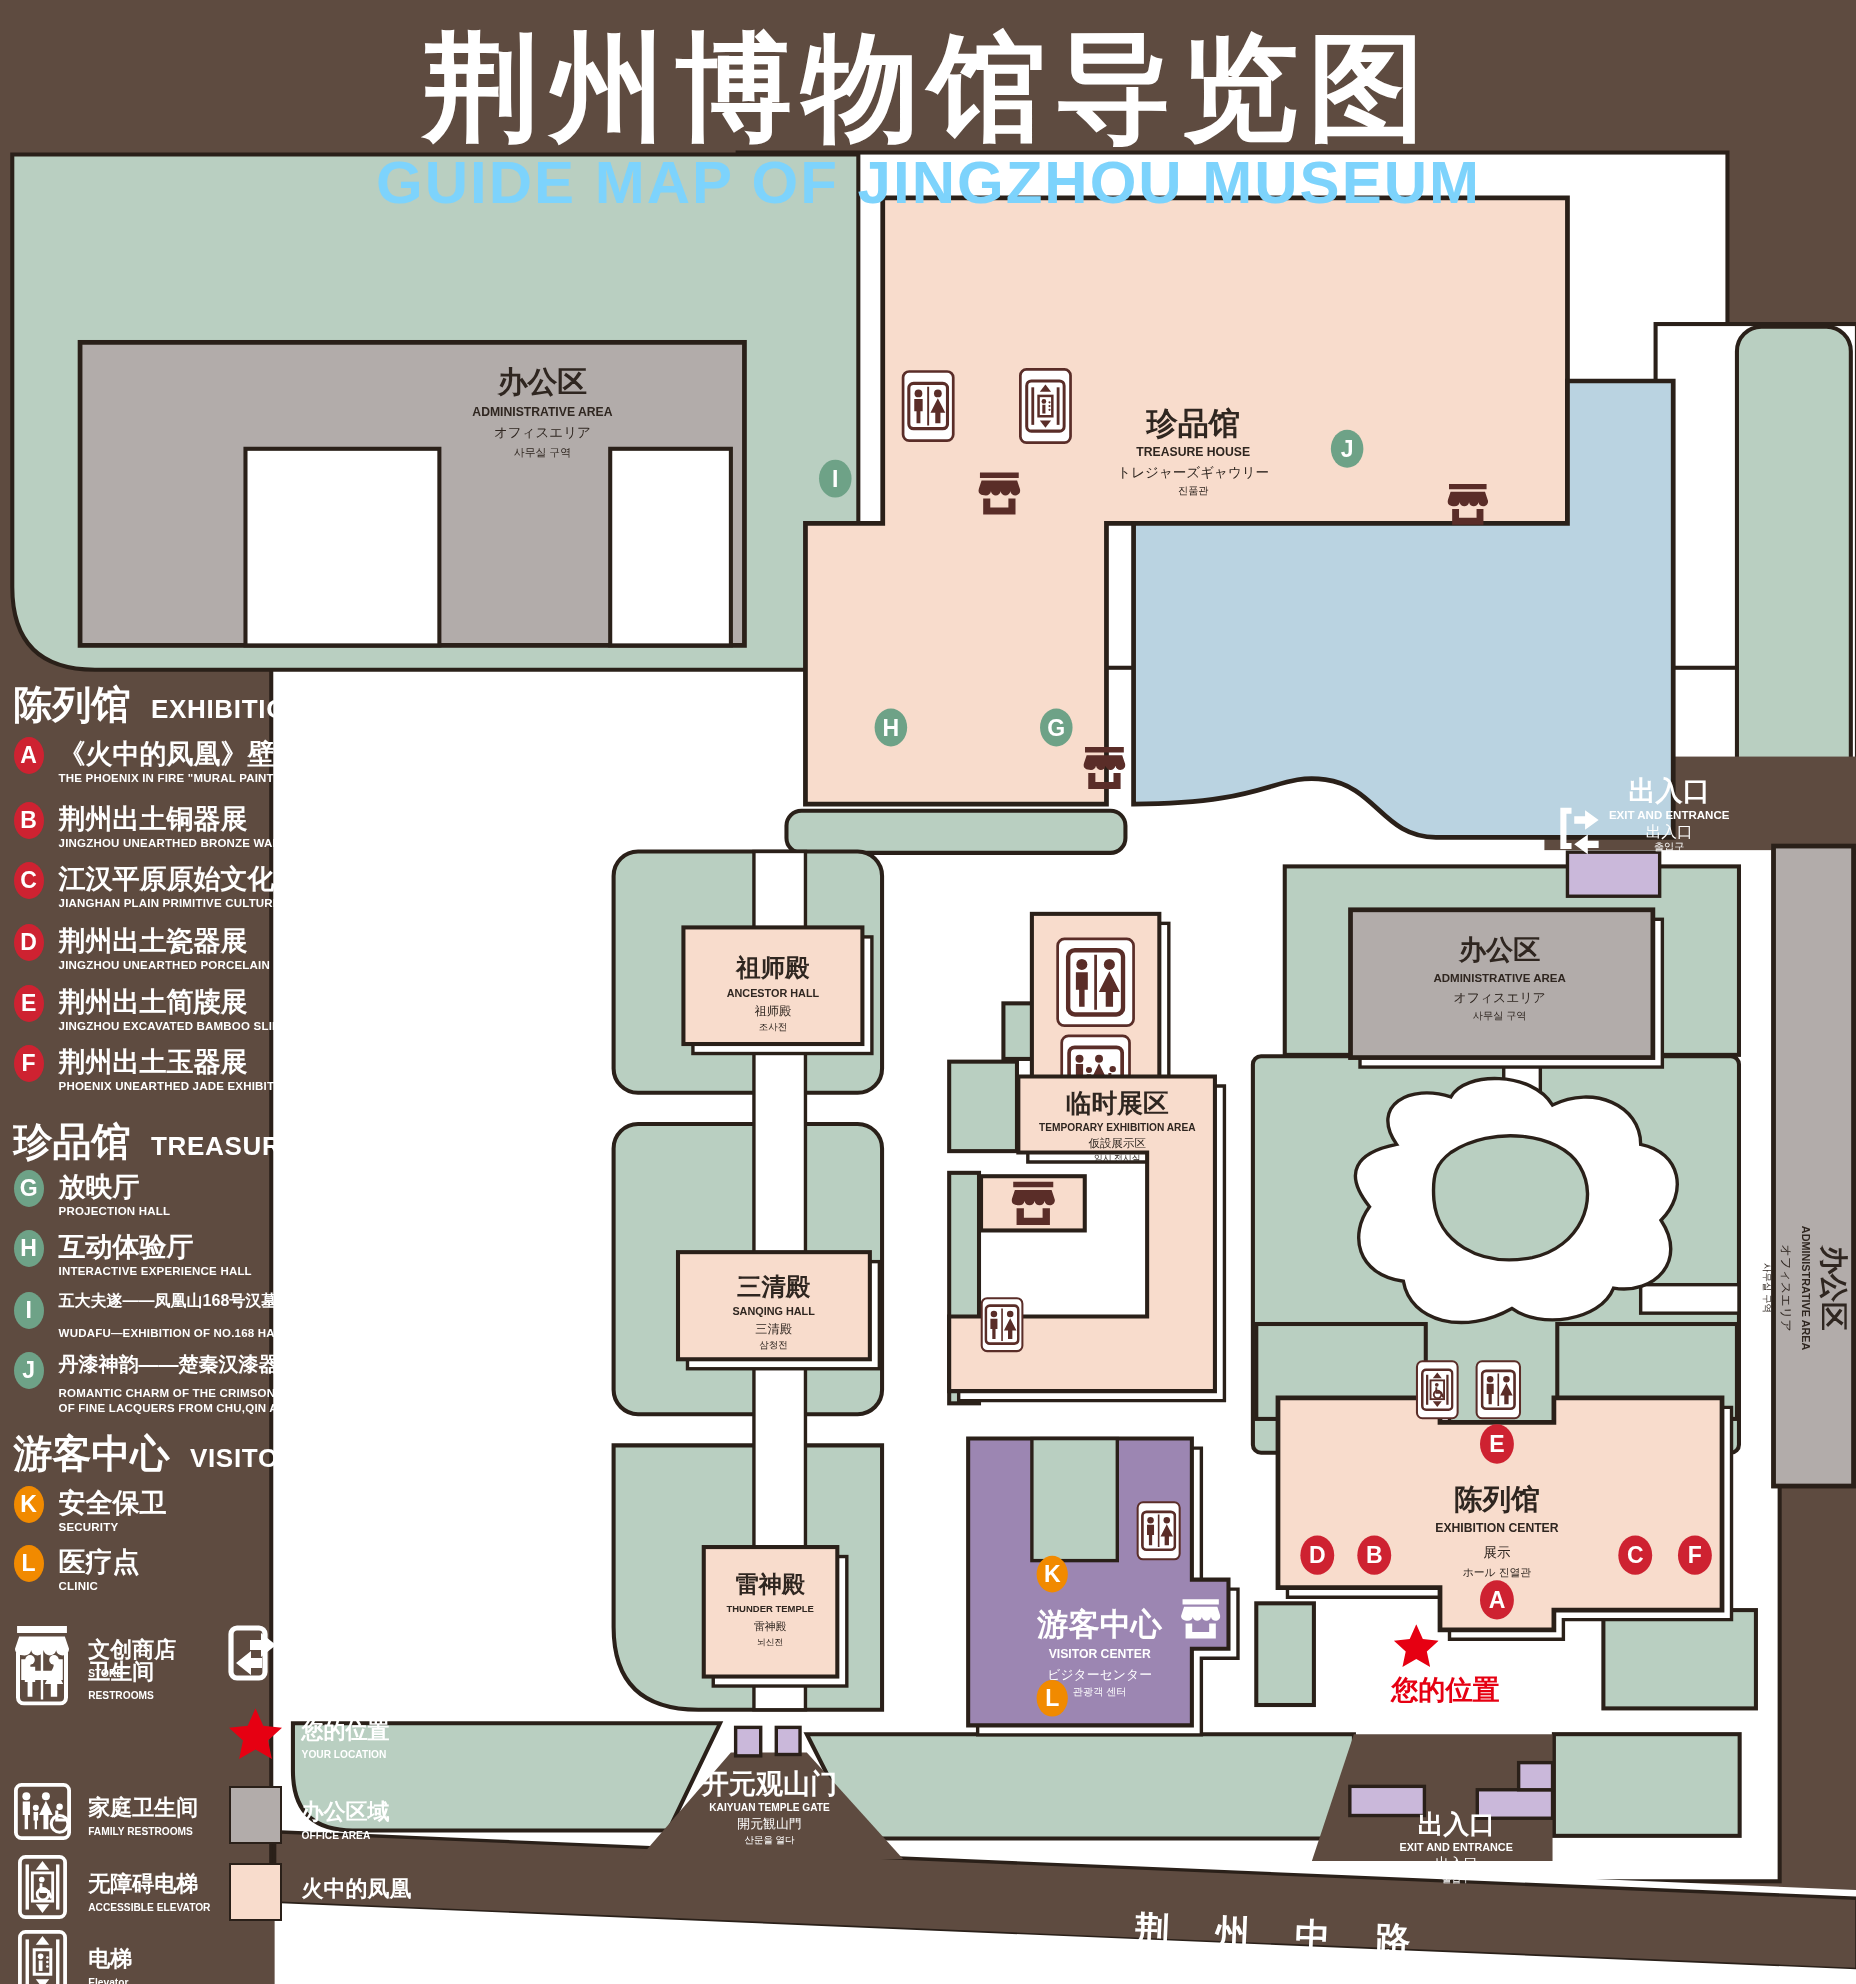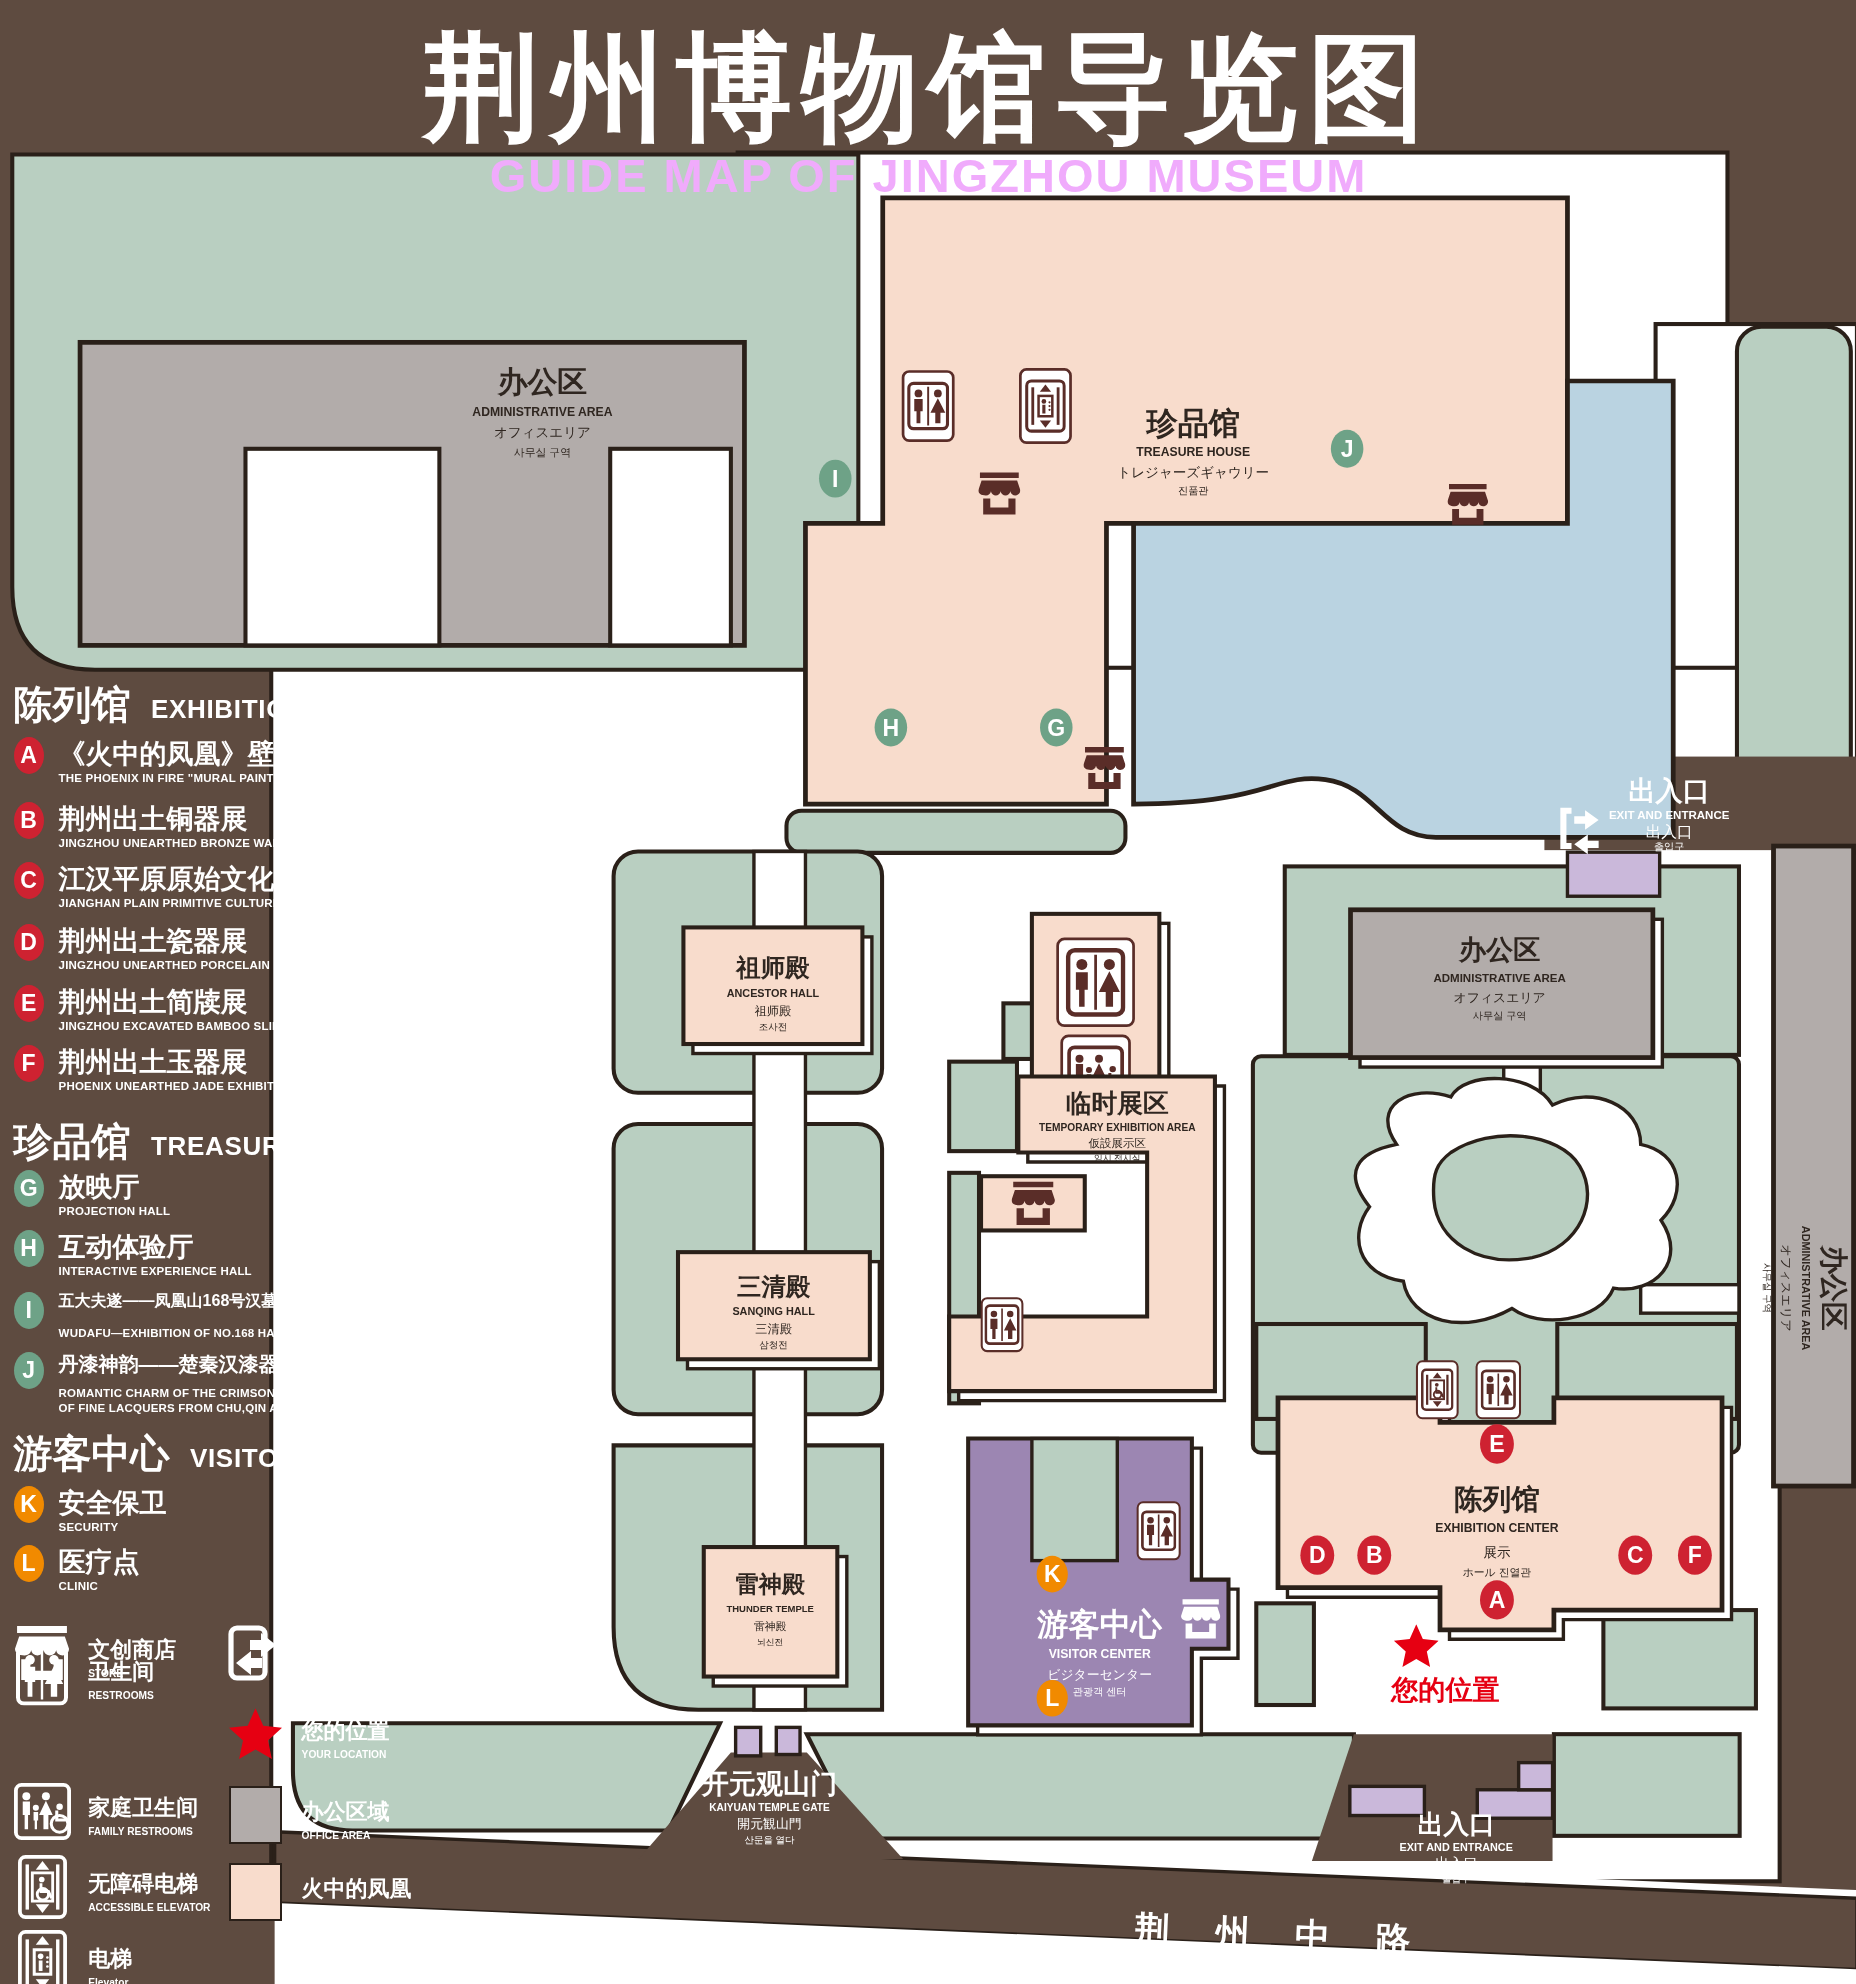--- a/index.html
+++ b/index.html
@@ -12,22 +12,22 @@
   .t-l3,.t-l4{fill:#2f2620}
   .t-wzh{font-weight:700;fill:#ffffff}
   .t-wen{font-weight:700;fill:#ffffff}
   .t-wl3,.t-wl4{fill:#ffffff}
   .badge-txt{font-weight:700;fill:#fff}
   .t-red{font-weight:700;fill:#e60012}
 
   
   .hdr-title{position:absolute;top:9.5px;left:0;width:100%;text-align:center;color:#fff;
              font-size:117px;font-weight:700;letter-spacing:9.5px;white-space:nowrap;}
-  .hdr-sub{position:absolute;top:148px;left:0;width:100%;text-align:center;color:#f0abfc;
-           font-size:47px;font-weight:700;letter-spacing:2px;}
+  .hdr-sub{position:absolute;top:148px;left:0;width:100%;text-align:center;color:#7dd3fc;
+           font-size:60px;font-weight:700;letter-spacing:2px;}
 
   
   .sec-h{position:absolute;left:13.6px;color:#fff;white-space:nowrap;display:flex;align-items:baseline;}
   .sec-h .zh{font-size:39px;font-weight:700;}
   .sec-h .en{font-size:26px;font-weight:700;margin-left:20.3px;letter-spacing:0.7px;}
   .lg-item{position:absolute;left:13.6px;width:462px;height:65px;color:#fff;}
   .lg-item .badge{position:absolute;left:0;top:1.4px;width:30px;height:37px;border-radius:50%;
                   color:#fff;font-size:23px;font-weight:700;text-align:center;line-height:37px;}
   .bdg-red{background:#ce2231}.bdg-green{background:#6ea287}.bdg-orange{background:#f18a00}
   .lg-item .zh{position:absolute;left:45px;top:0;font-size:27px;font-weight:700;white-space:nowrap;}

